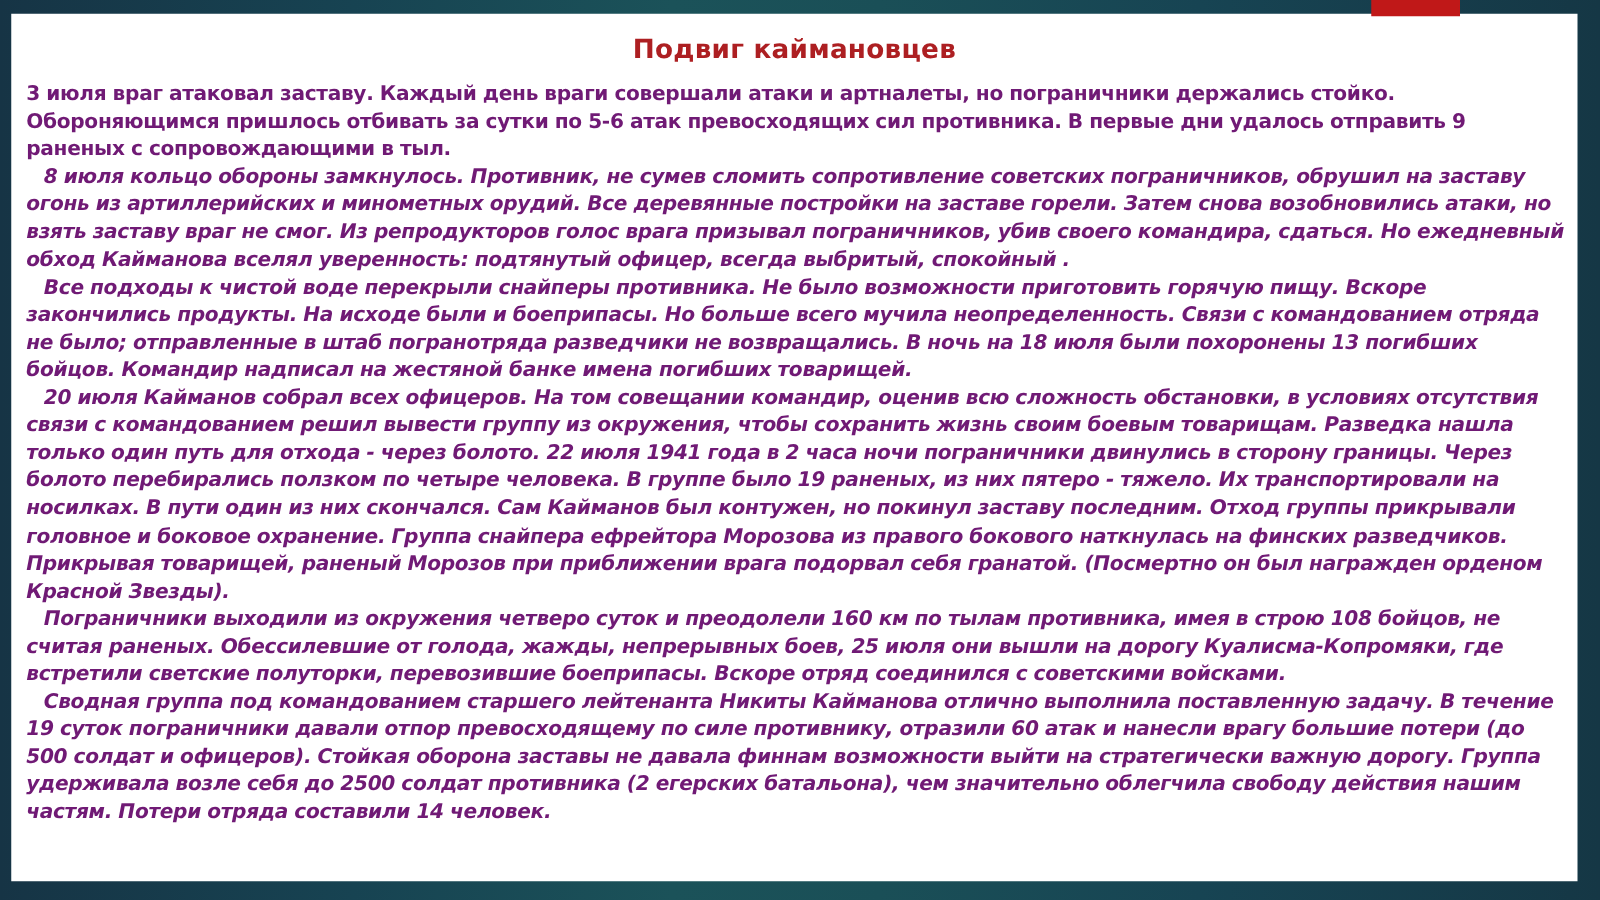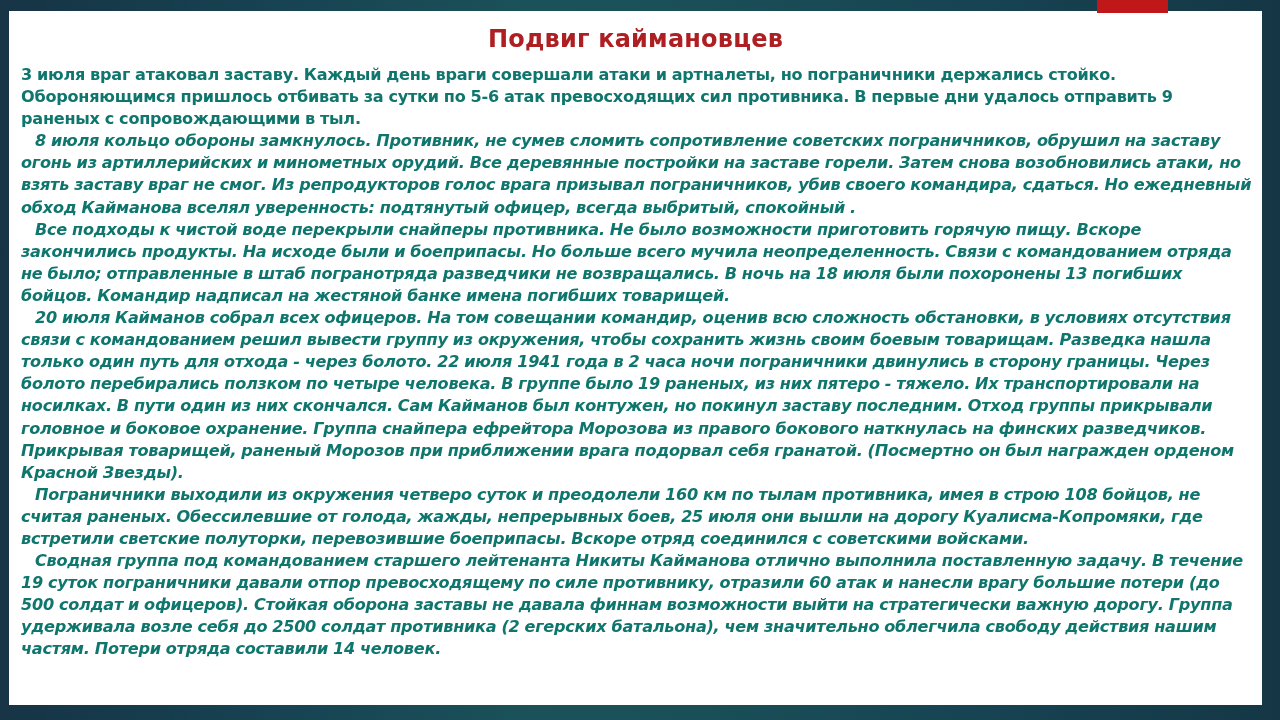--- a/index.html
+++ b/index.html
@@ -57,33 +57,33 @@
   
   #title {
     position: absolute;
     left: 0;
     top: 16px;
     width: 1253px;
     text-align: center;
     color: #ad1f22;
     font-family: "DejaVu Sans", sans-serif;
     font-weight: bold;
-    font-size: 24px;
+    font-size: 21px;
     letter-spacing: 0.2px;
     line-height: 24px;
     white-space: nowrap;
   }
 
   
   #body-text {
     position: absolute;
     left: 12px;
     top: 53px;
     width: 1232px;
-    color: #0f766e;
+    color: #701a75;
     font-family: "DejaVu Sans", sans-serif;
     font-weight: bold;
     font-size: 16.1px;
     line-height: 22.1px;
     text-align: left;
     letter-spacing: -0.25px;
     word-spacing: -0.3px;
   }
 
   #body-text p {

